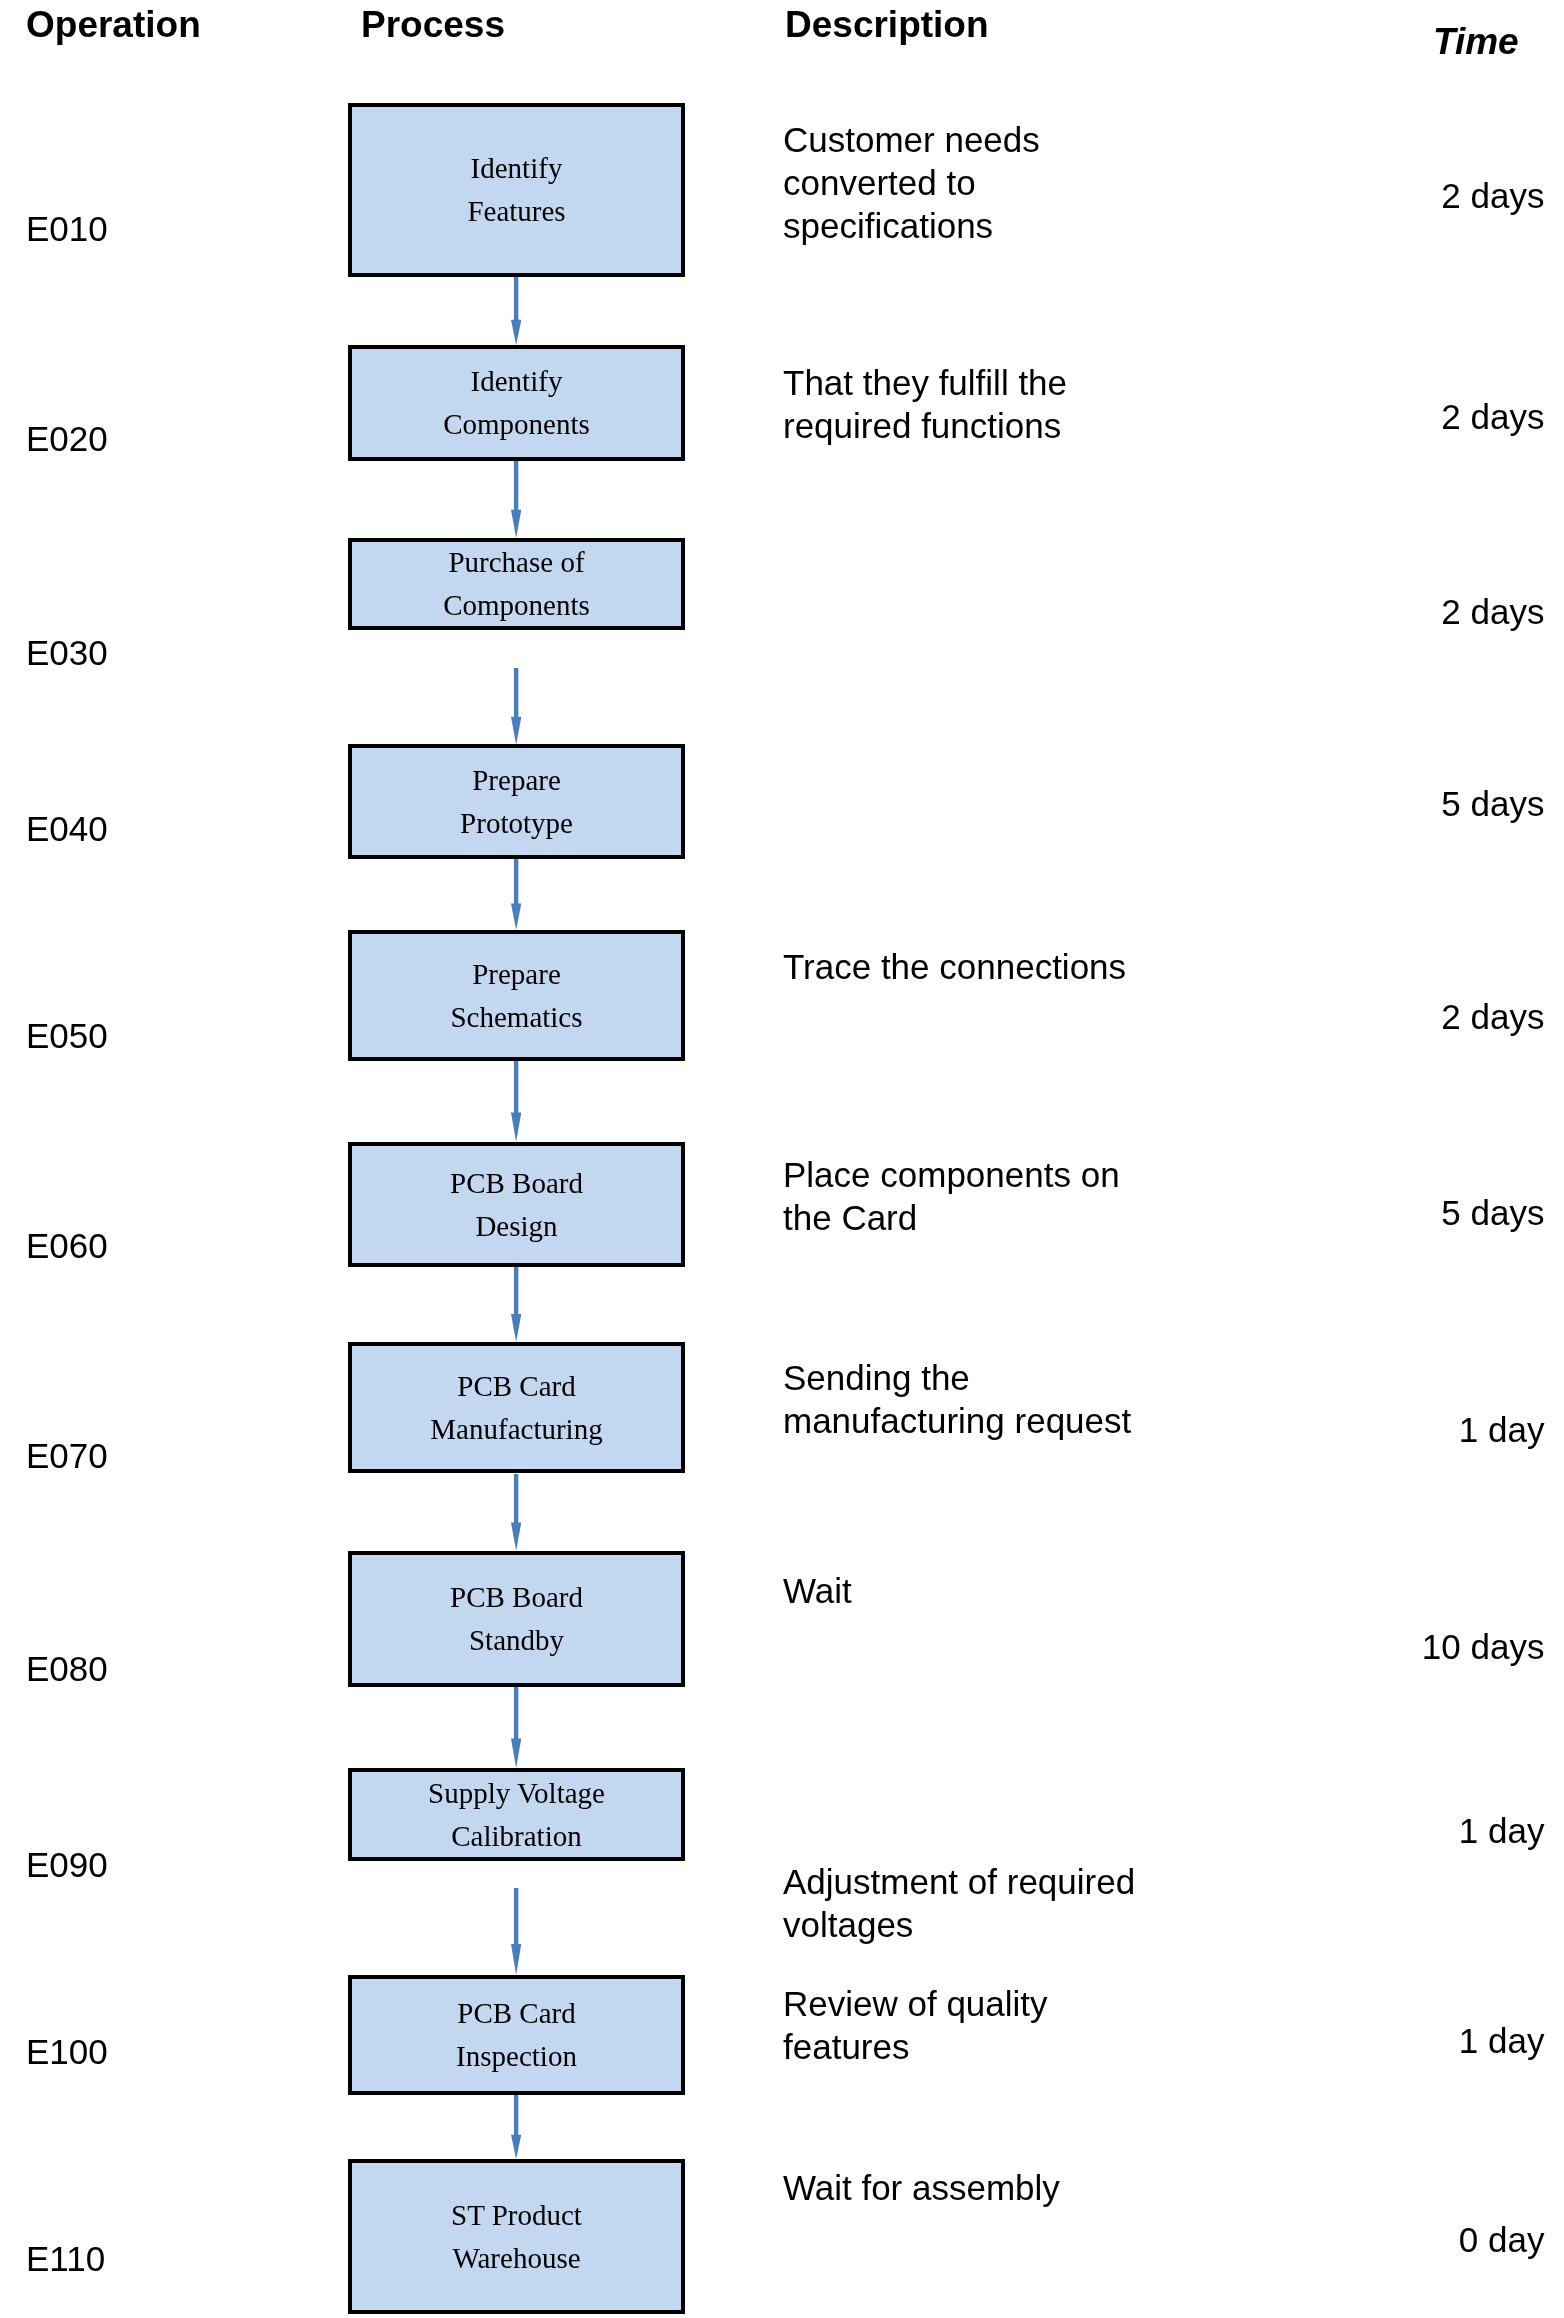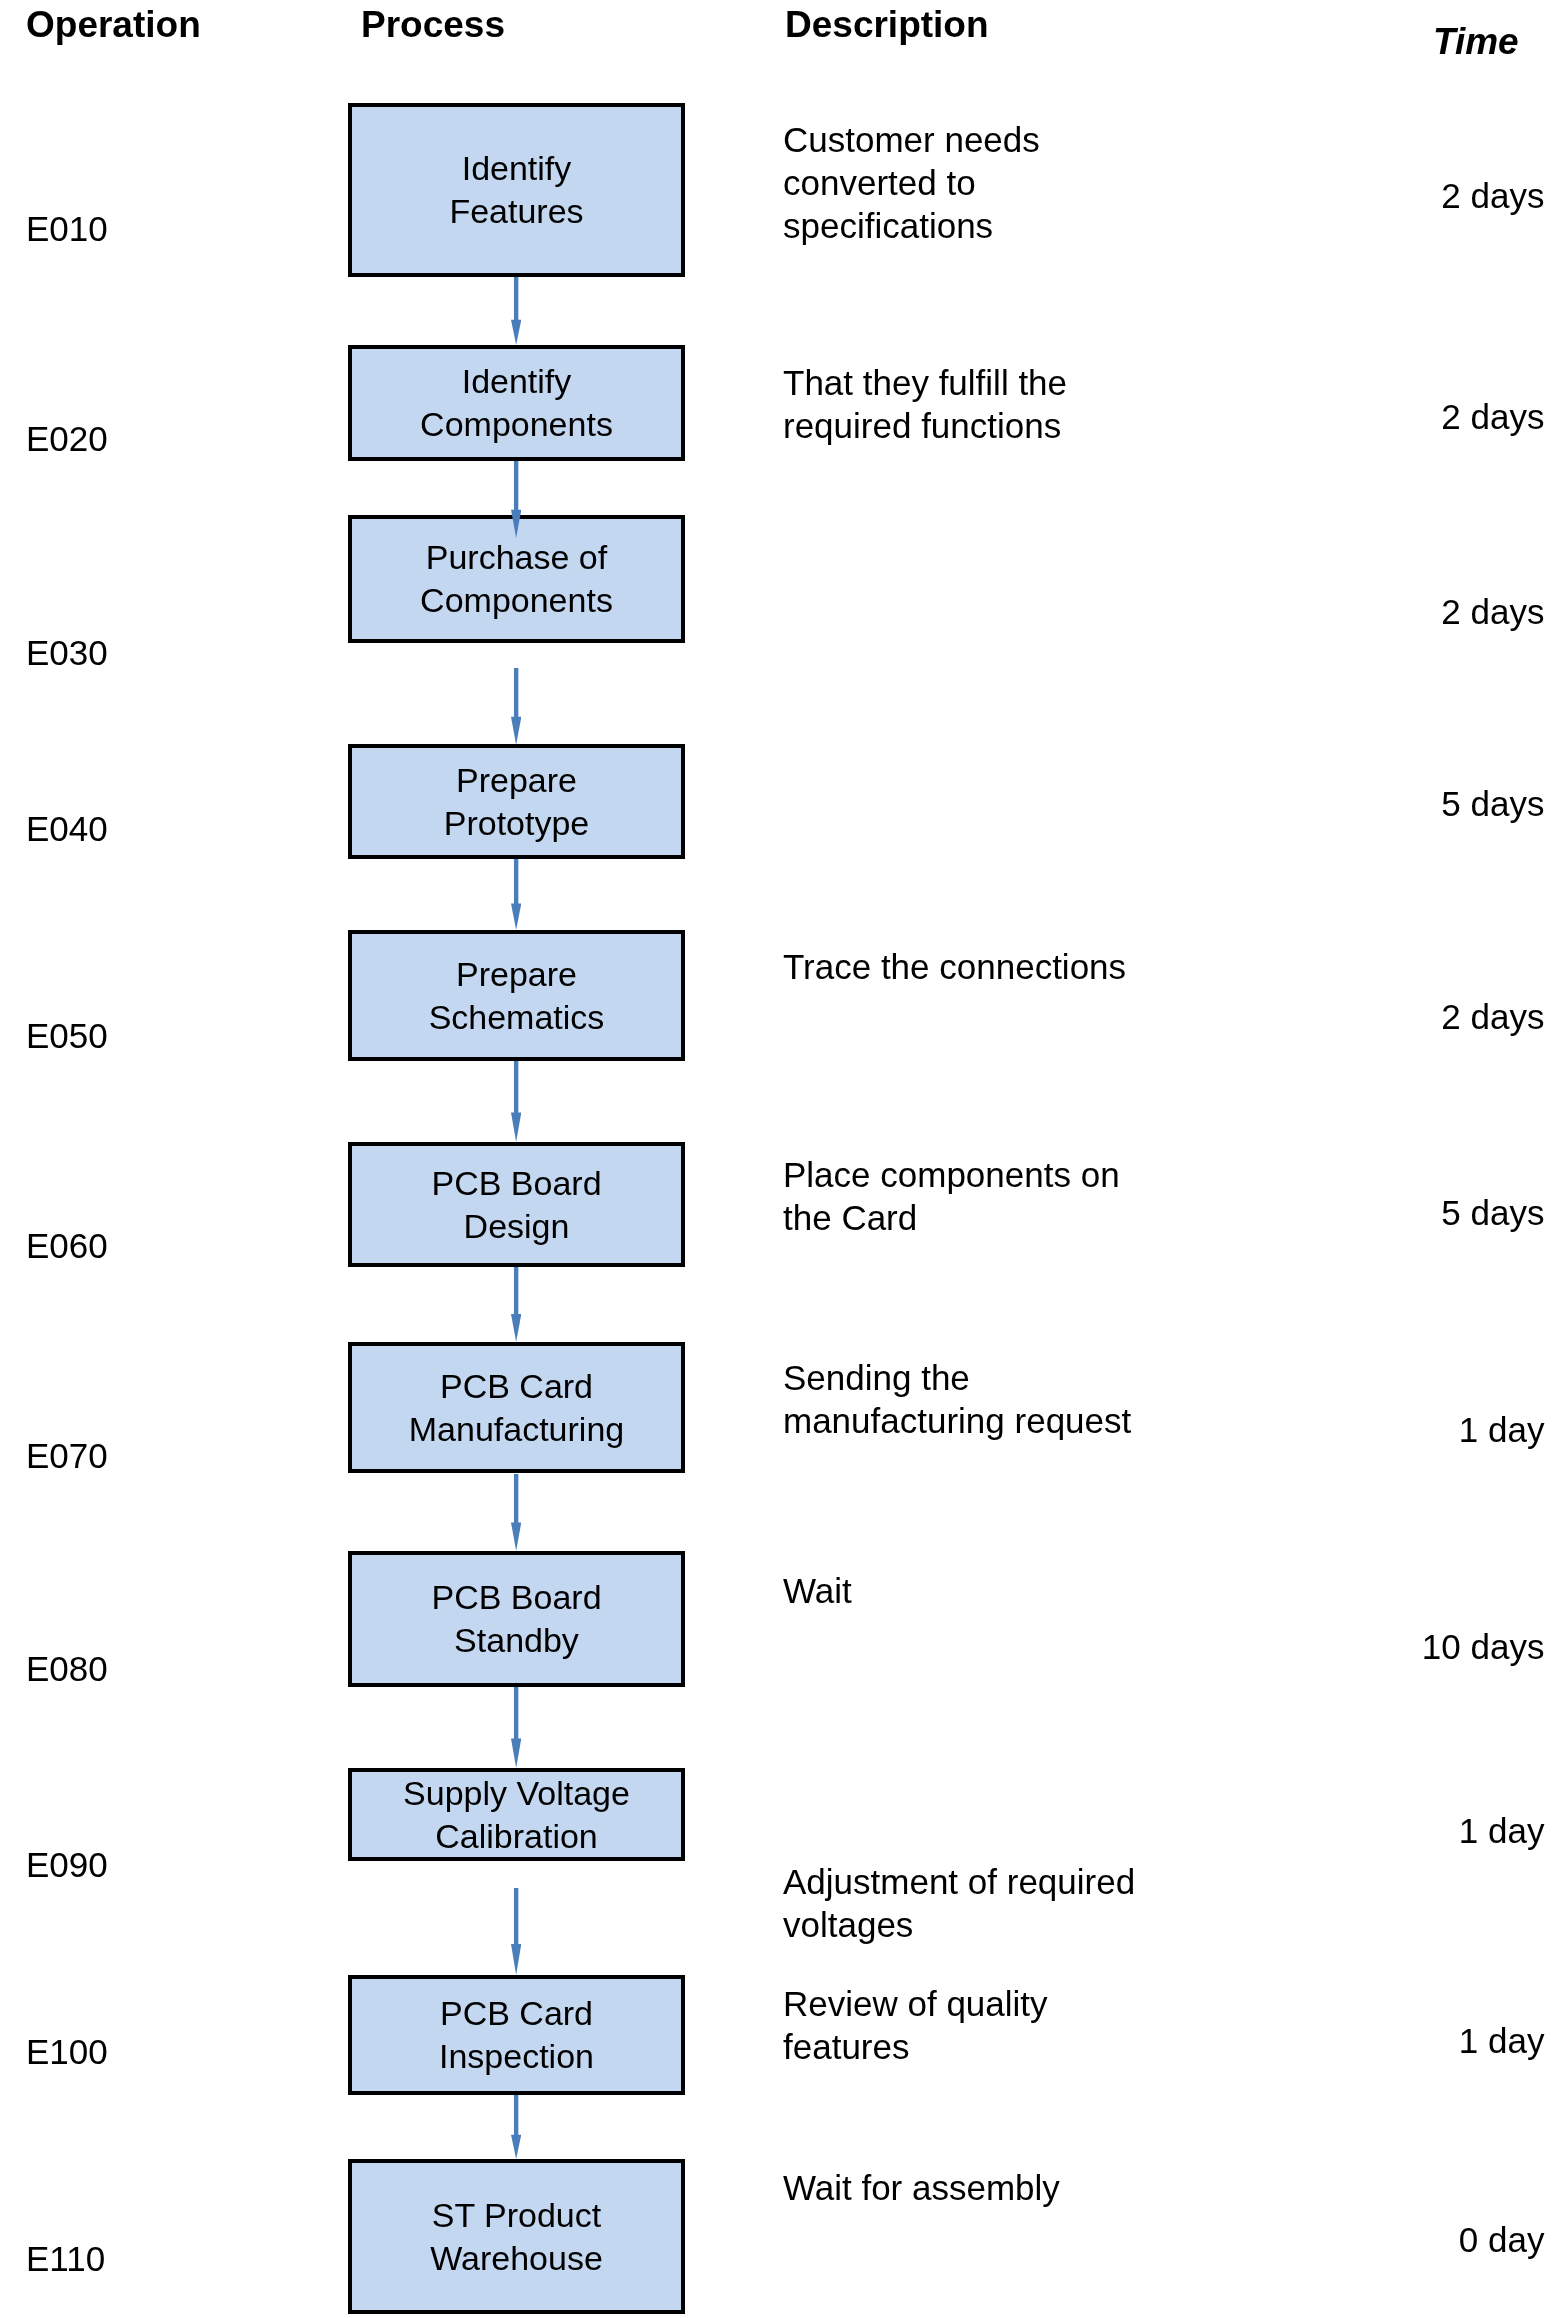--- a/index.html
+++ b/index.html
@@ -40,25 +40,26 @@
     width:337px;
     box-sizing:border-box;
     background:#c3d7f0;
     border:4.4px solid #000000;
     display:flex;
     align-items:center;
     justify-content:center;
     text-align:center;
   }
   .proc-label{
-    font-size:34px;
+    font-size:29px;
     line-height:43px;
     color:#000000;
     padding:0 2.9px;
     white-space:pre-line;
+    font-family:Liberation Serif, serif;
   }
 
   .desc{
     position:absolute;
     left:783px;
     width:530px;
     font-size:35px;
     line-height:43px;
     white-space:pre-line;
   }
@@ -104,21 +105,21 @@
   <div class="op-code" style="top:420px">E020</div>
   <div class="proc-box" style="top:345px;height:116px">
     <span class="proc-label">Identify
 Components</span>
   </div>
   <div class="desc" style="top:361px">That they fulfill the
 required functions</div>
   <div class="time" style="top:398px">2 days</div>
 
   <div class="op-code" style="top:634px">E030</div>
-  <div class="proc-box" style="top:515px;height:128px">
+  <div class="proc-box" style="top:538px;height:92px">
     <span class="proc-label">Purchase of
 Components</span>
   </div>
   <div class="time" style="top:593px">2 days</div>
 
   <div class="op-code" style="top:810px">E040</div>
   <div class="proc-box" style="top:744px;height:115px">
     <span class="proc-label">Prepare
 Prototype</span>
   </div>

